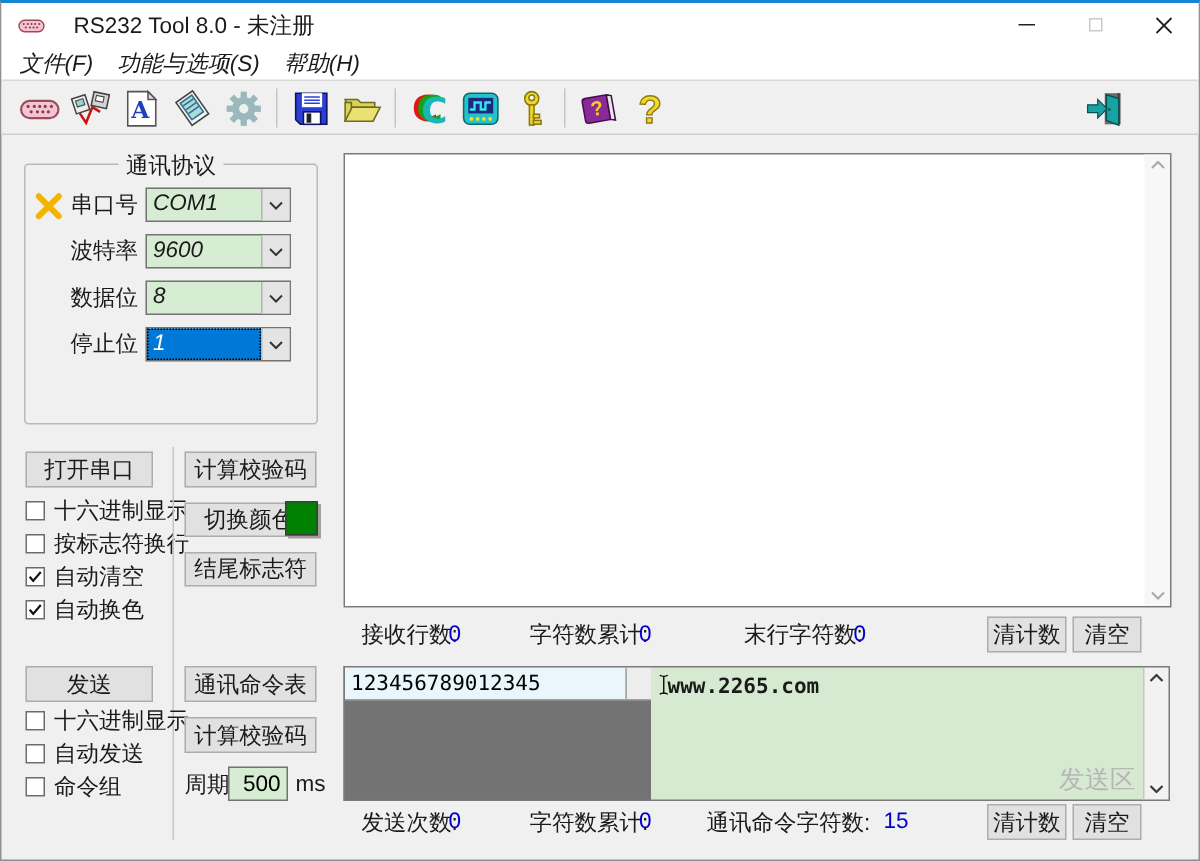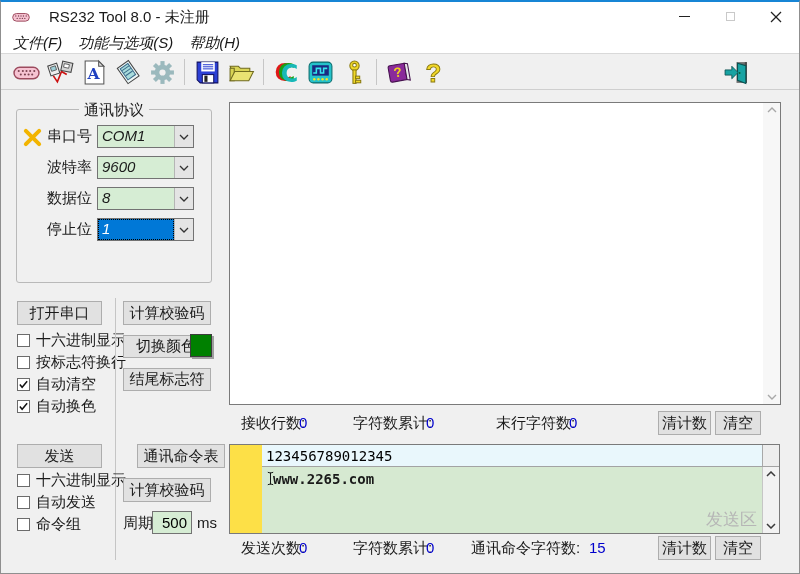--- a/index.html
+++ b/index.html
@@ -63,21 +63,21 @@
 
   
   .rxarea { position:absolute; left:228px; top:100px; width:552px; height:303px; background:#fff; border:1px solid #7a7a7a; }
   .vscroll { position:absolute; right:0; top:0; bottom:0; width:17px; background:#f7f7f7; display:flex; flex-direction:column; justify-content:space-between; align-items:center; padding:4px 0; }
   .vscroll svg { width:10px; height:6px; }
 
   .statlabel { position:absolute; white-space:nowrap; }
   .statval { position:absolute; color:#0000cc; white-space:nowrap; }
 
   
-  .txwrap { position:absolute; left:228px; top:442px; width:551px; height:90px; border:1px solid #7a7a7a; display:flex; flex-direction:column; background:#fde047;padding-left:32px; }
+  .txwrap { position:absolute; left:228px; top:442px; width:551px; height:90px; border:1px solid #7a7a7a; display:flex; background:#737373; }
   .txrow1 { height:22px; display:flex; border-bottom:1px solid #a3a3a3; }
   .txinput { flex:1; border:none; outline:none; background:#e9f7fc; font-family:"DejaVu Sans Mono","Liberation Mono",monospace; font-size:14px; padding:1px 4px; }
   .txcorner { width:17px; background:#ededed; border-left:1px solid #a8a8a8; }
   .txrow2 { flex:1; display:flex; }
   .txgreen { flex:1; position:relative; background:#d6e9d1; padding:3px 4px; font-family:"DejaVu Sans Mono","Liberation Mono",monospace; font-weight:bold; font-size:14px; }
   .txgreen .caret { width:9px; height:17px; vertical-align:-3px; margin-right:-2px; }
   .txwm { position:absolute; right:5px; bottom:2px; color:#b6b6b6; font-family:"Liberation Sans",sans-serif; font-weight:normal; font-size:17px; }
   .txscroll { width:17px; background:#f2f2f2; border-left:1px solid #c6c6c6; display:flex; flex-direction:column; justify-content:space-between; align-items:center; padding:4px 0; }
   .txscroll svg { width:10px; height:6px; }
 </style>
@@ -366,21 +366,21 @@
   </div>
   <div class="cbrow" style="left:16px;top:492px">
     <span class="cbbox"></span>
     <span>自动发送</span>
   </div>
   <div class="cbrow" style="left:16px;top:514px">
     <span class="cbbox"></span>
     <span>命令组</span>
   </div>
 
-  <div class="btn" style="left:136px;top:442px;width:88px;height:24px">通讯命令表</div>
+  <div class="btn" style="left:122px;top:442px;width:88px;height:24px">通讯命令表</div>
   <div class="btn" style="left:122px;top:476px;width:88px;height:24px">计算校验码</div>
   <span class="periodlabel">周期</span>
   <input class="periodinput" value="500" style="">
   <span class="periodunit">ms</span>
 
   <div class="rxarea">
     <span></span>
     <div class="vscroll">
       <svg viewBox="0 0 10 6">
           <polyline points="1,5 5,1 9,5" fill="none" stroke="#a8a8a8" stroke-width="1.4"></polyline>

